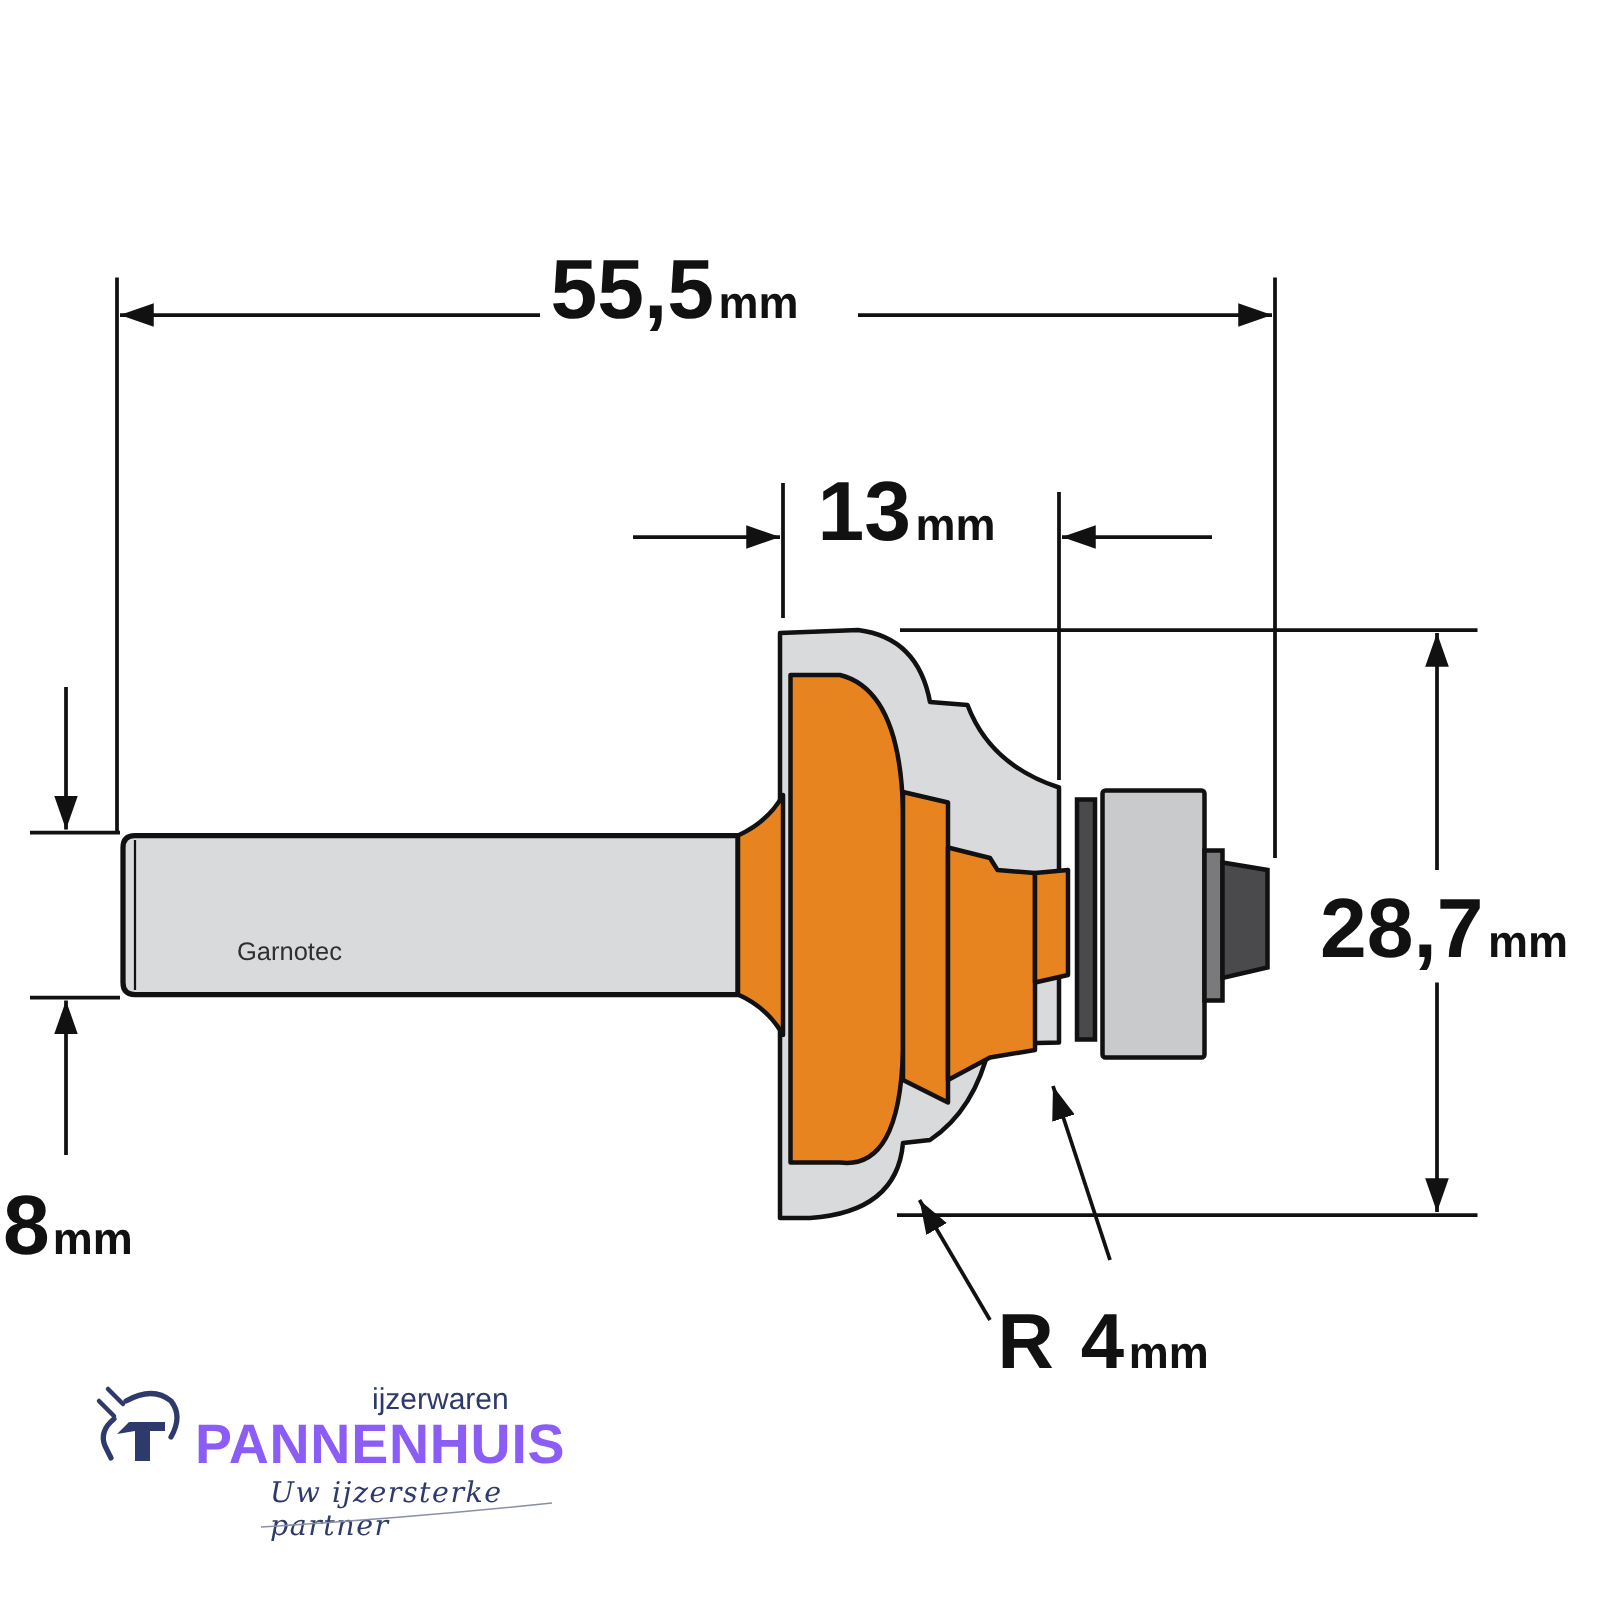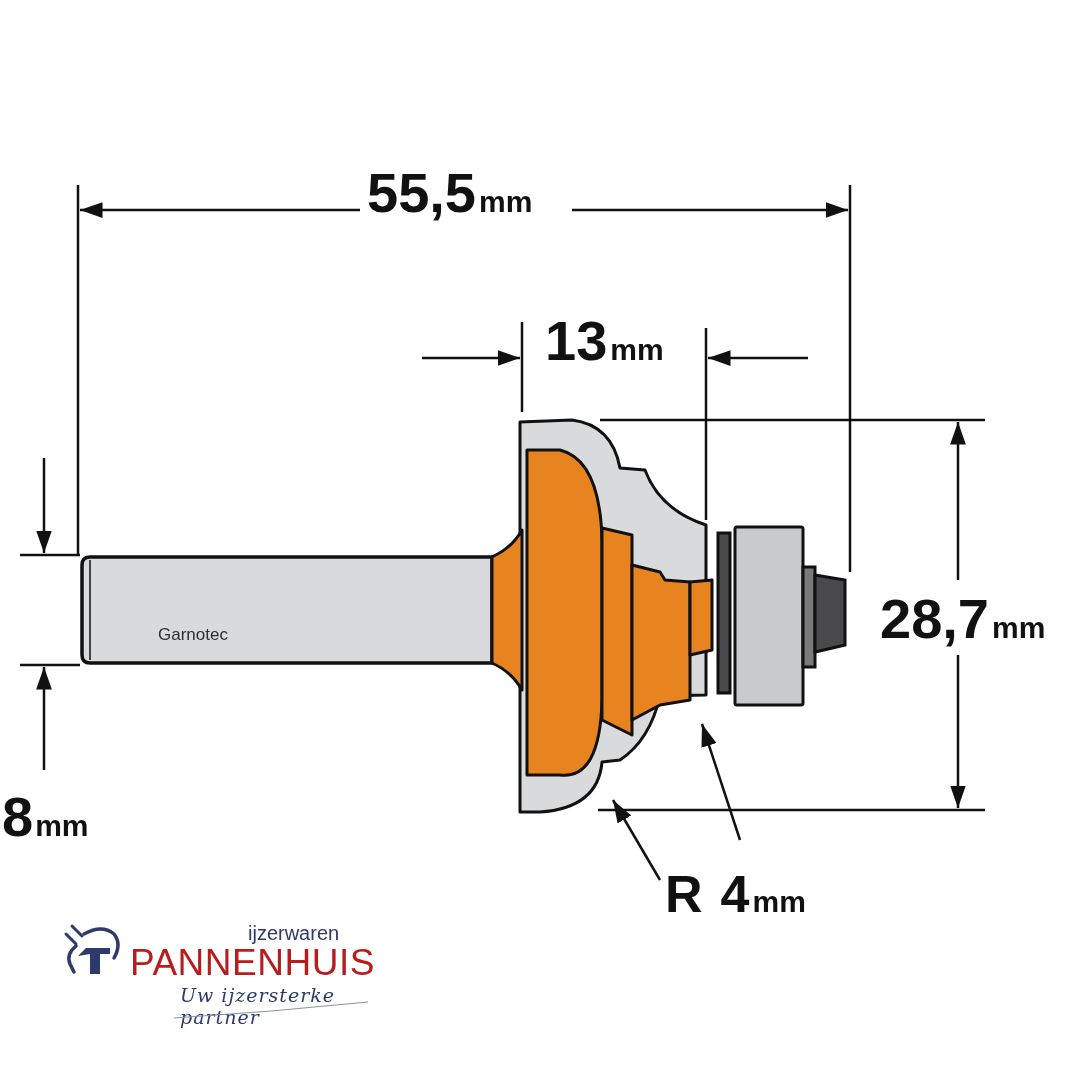--- a/index.html
+++ b/index.html
@@ -5,21 +5,21 @@
   html, body { margin: 0; padding: 0; background: #ffffff; }
   body { width: 1080px; height: 1080px; position: relative; overflow: hidden;
          font-family: "Liberation Sans", "DejaVu Sans", sans-serif; }
   svg.drawing { position: absolute; left: 0; top: 0; width: 1080px; height: 1080px; }
   .dim-num { font-family: "Liberation Sans", sans-serif; font-weight: 700; fill: #111111; }
   .dim-unit { font-family: "Liberation Sans", sans-serif; font-weight: 700; fill: #111111; }
   .brand-text { font-family: "Liberation Sans", sans-serif; fill: #2f2f2f; }
   .logo { position: absolute; left: 62px; top: 920px; width: 310px; height: 110px; }
   .logo-ijzer { position: absolute; left: 186px; top: 2px; font-size: 20px; color: #2d3a6b;
                 font-family: "Liberation Sans", sans-serif; letter-spacing: 0px; }
-  .logo-main { position: absolute; left: 68px; top: 22px; font-size: 37px; font-weight: 400; color: #b91c1c;
+  .logo-main { position: absolute; left: 68px; top: 22px; font-size: 37px; font-weight: 700; color: #8b5cf6;
                font-family: "Liberation Sans", sans-serif; letter-spacing: 0.5px; }
   .logo-tag { position: absolute; left: 118px; top: 64px; font-size: 19px; font-style: italic; color: #2d3a6b;
               font-family: "DejaVu Serif", serif; letter-spacing: 1px; }
   .logo-icon { position: absolute; left: 0; top: 0; width: 64px; height: 60px; }
   .logo-swoosh { position: absolute; left: 110px; top: 78px; width: 200px; height: 24px; }
 </style>
 </head>
 <body>
 
 <svg class="drawing" viewBox="0 0 1080 1080">

